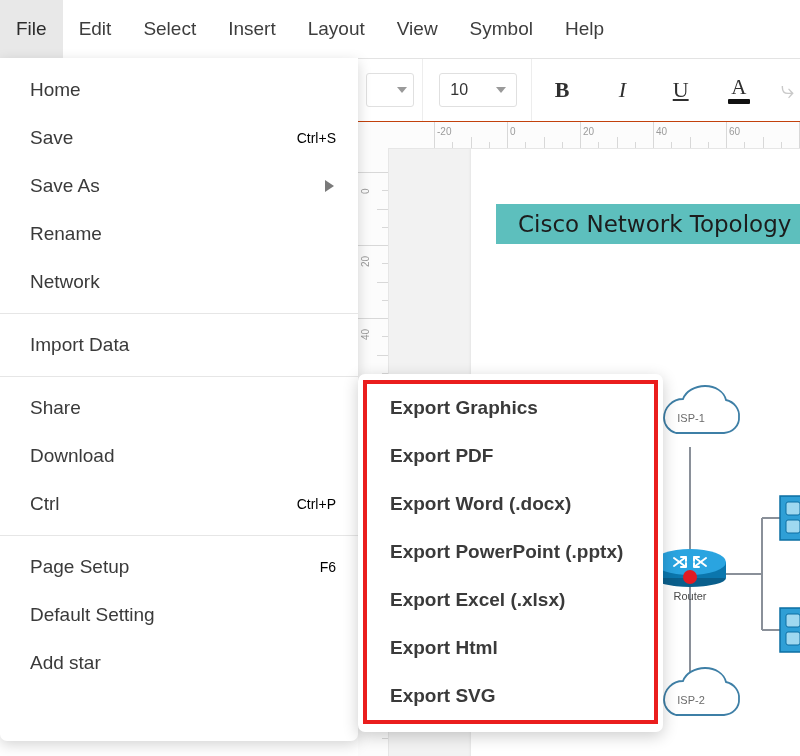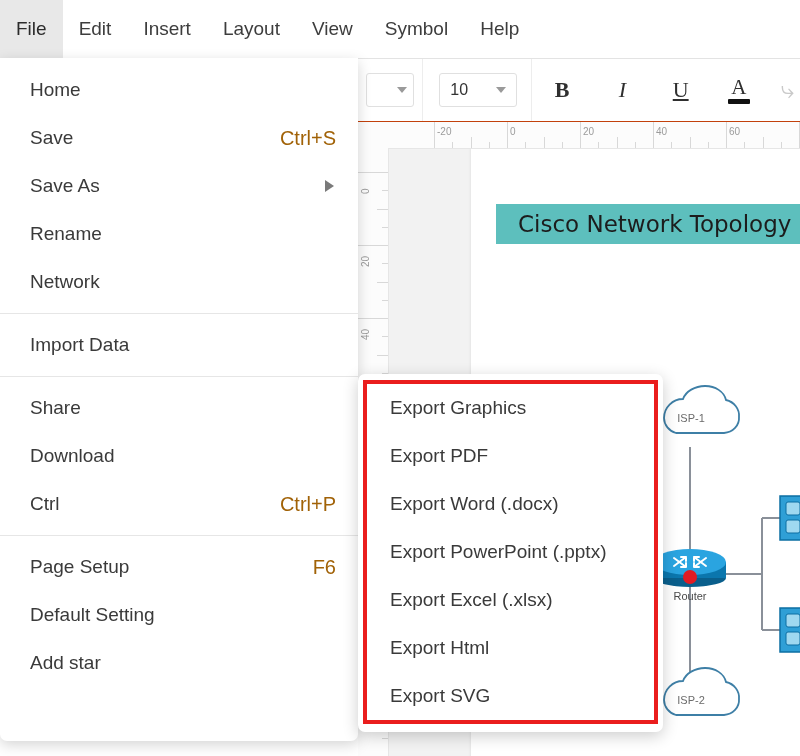--- a/index.html
+++ b/index.html
@@ -98,21 +98,21 @@
     position:absolute;left:0;top:58px;width:358px;height:683px;background:#ffffff;
     border-bottom-left-radius:7px;border-bottom-right-radius:7px;
     box-shadow:0 4px 14px rgba(0,0,0,.17);
     padding-top:8px;box-sizing:border-box;z-index:20;
   }
   .mi{
     position:relative;height:48px;display:flex;align-items:center;
     padding:0 22px 0 30px;font-size:19px;color:#3a3a3a;box-sizing:border-box;cursor:default;
   }
   .mi .label{flex:1;white-space:nowrap;}
-  .mi .shortcut{font-size:20px;color:#a16207;}
+  .mi .shortcut{font-size:14px;color:#000000;}
   .mi .arrow{
     width:0;height:0;border-top:6px solid transparent;border-bottom:6px solid transparent;
     border-left:9px solid #7a7a7a;margin-right:2px;
   }
   .mi.hover{background:#efefef;}
   .mi-sep{height:1px;background:#e6e6e6;margin:7px 0;}
   .redbox{
     position:absolute;left:10px;top:3px;width:95px;height:42px;
     border:3px solid #ea1d1d;box-sizing:border-box;pointer-events:none;
   }
@@ -122,34 +122,37 @@
     position:absolute;left:358px;top:374px;width:305px;height:358px;background:#ffffff;
     border-radius:7px;box-shadow:0 4px 16px rgba(0,0,0,.20);z-index:30;box-sizing:border-box;
   }
   .submenu-redborder{
     position:absolute;left:5px;top:6px;right:5px;bottom:8px;
     border:4px solid #ea1d1d;box-sizing:border-box;pointer-events:none;z-index:2;
   }
   .sub-list{position:absolute;left:0;top:10px;right:0;padding:0;}
   .sub-mi{
     height:48px;display:flex;align-items:center;padding-left:32px;
-    font-size:19px;color:#3a3a3a;box-sizing:border-box;cursor:default;
+    font-size:19px;color:#3a3a3a;box-sizing:border-box;cursor:default;font-weight:bold;
   }
 </style>
 </head>
 <body>
 
 <div class="app">
 
   <div class="menubar">
     <div class="menubar-item active">
       <span>File</span>
     </div>
     <div class="menubar-item">
       <span>Edit</span>
+    </div>
+    <div class="menubar-item">
+      <span>Select</span>
     </div>
     <div class="menubar-item">
       <span>Insert</span>
     </div>
     <div class="menubar-item">
       <span>Layout</span>
     </div>
     <div class="menubar-item">
       <span>View</span>
     </div>

